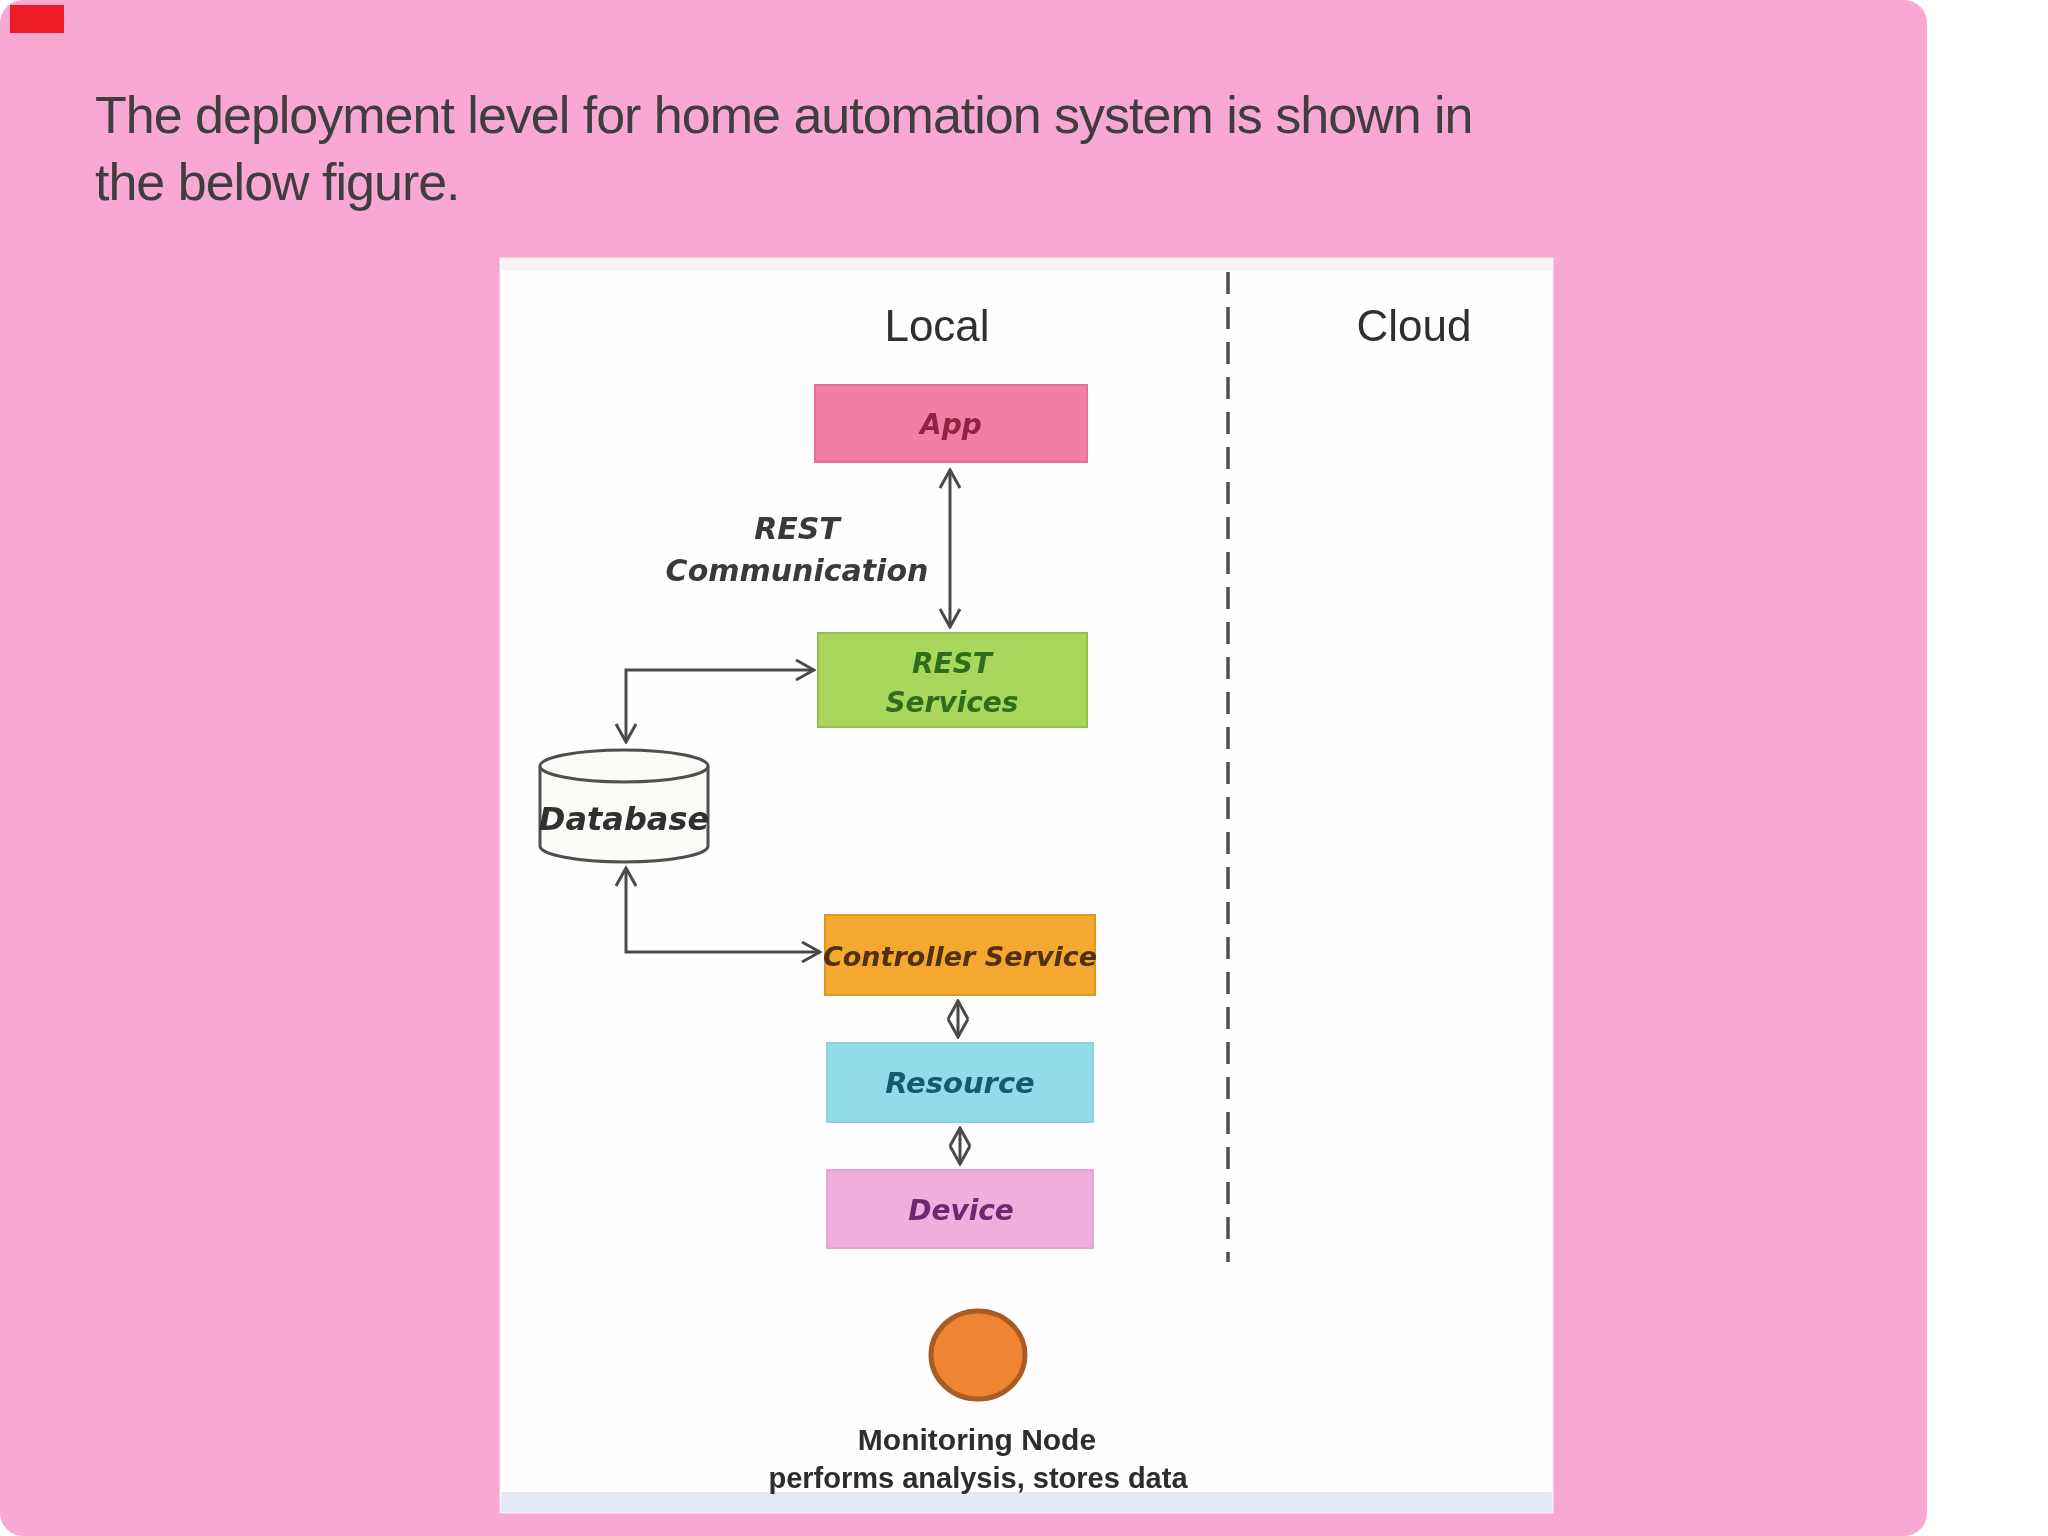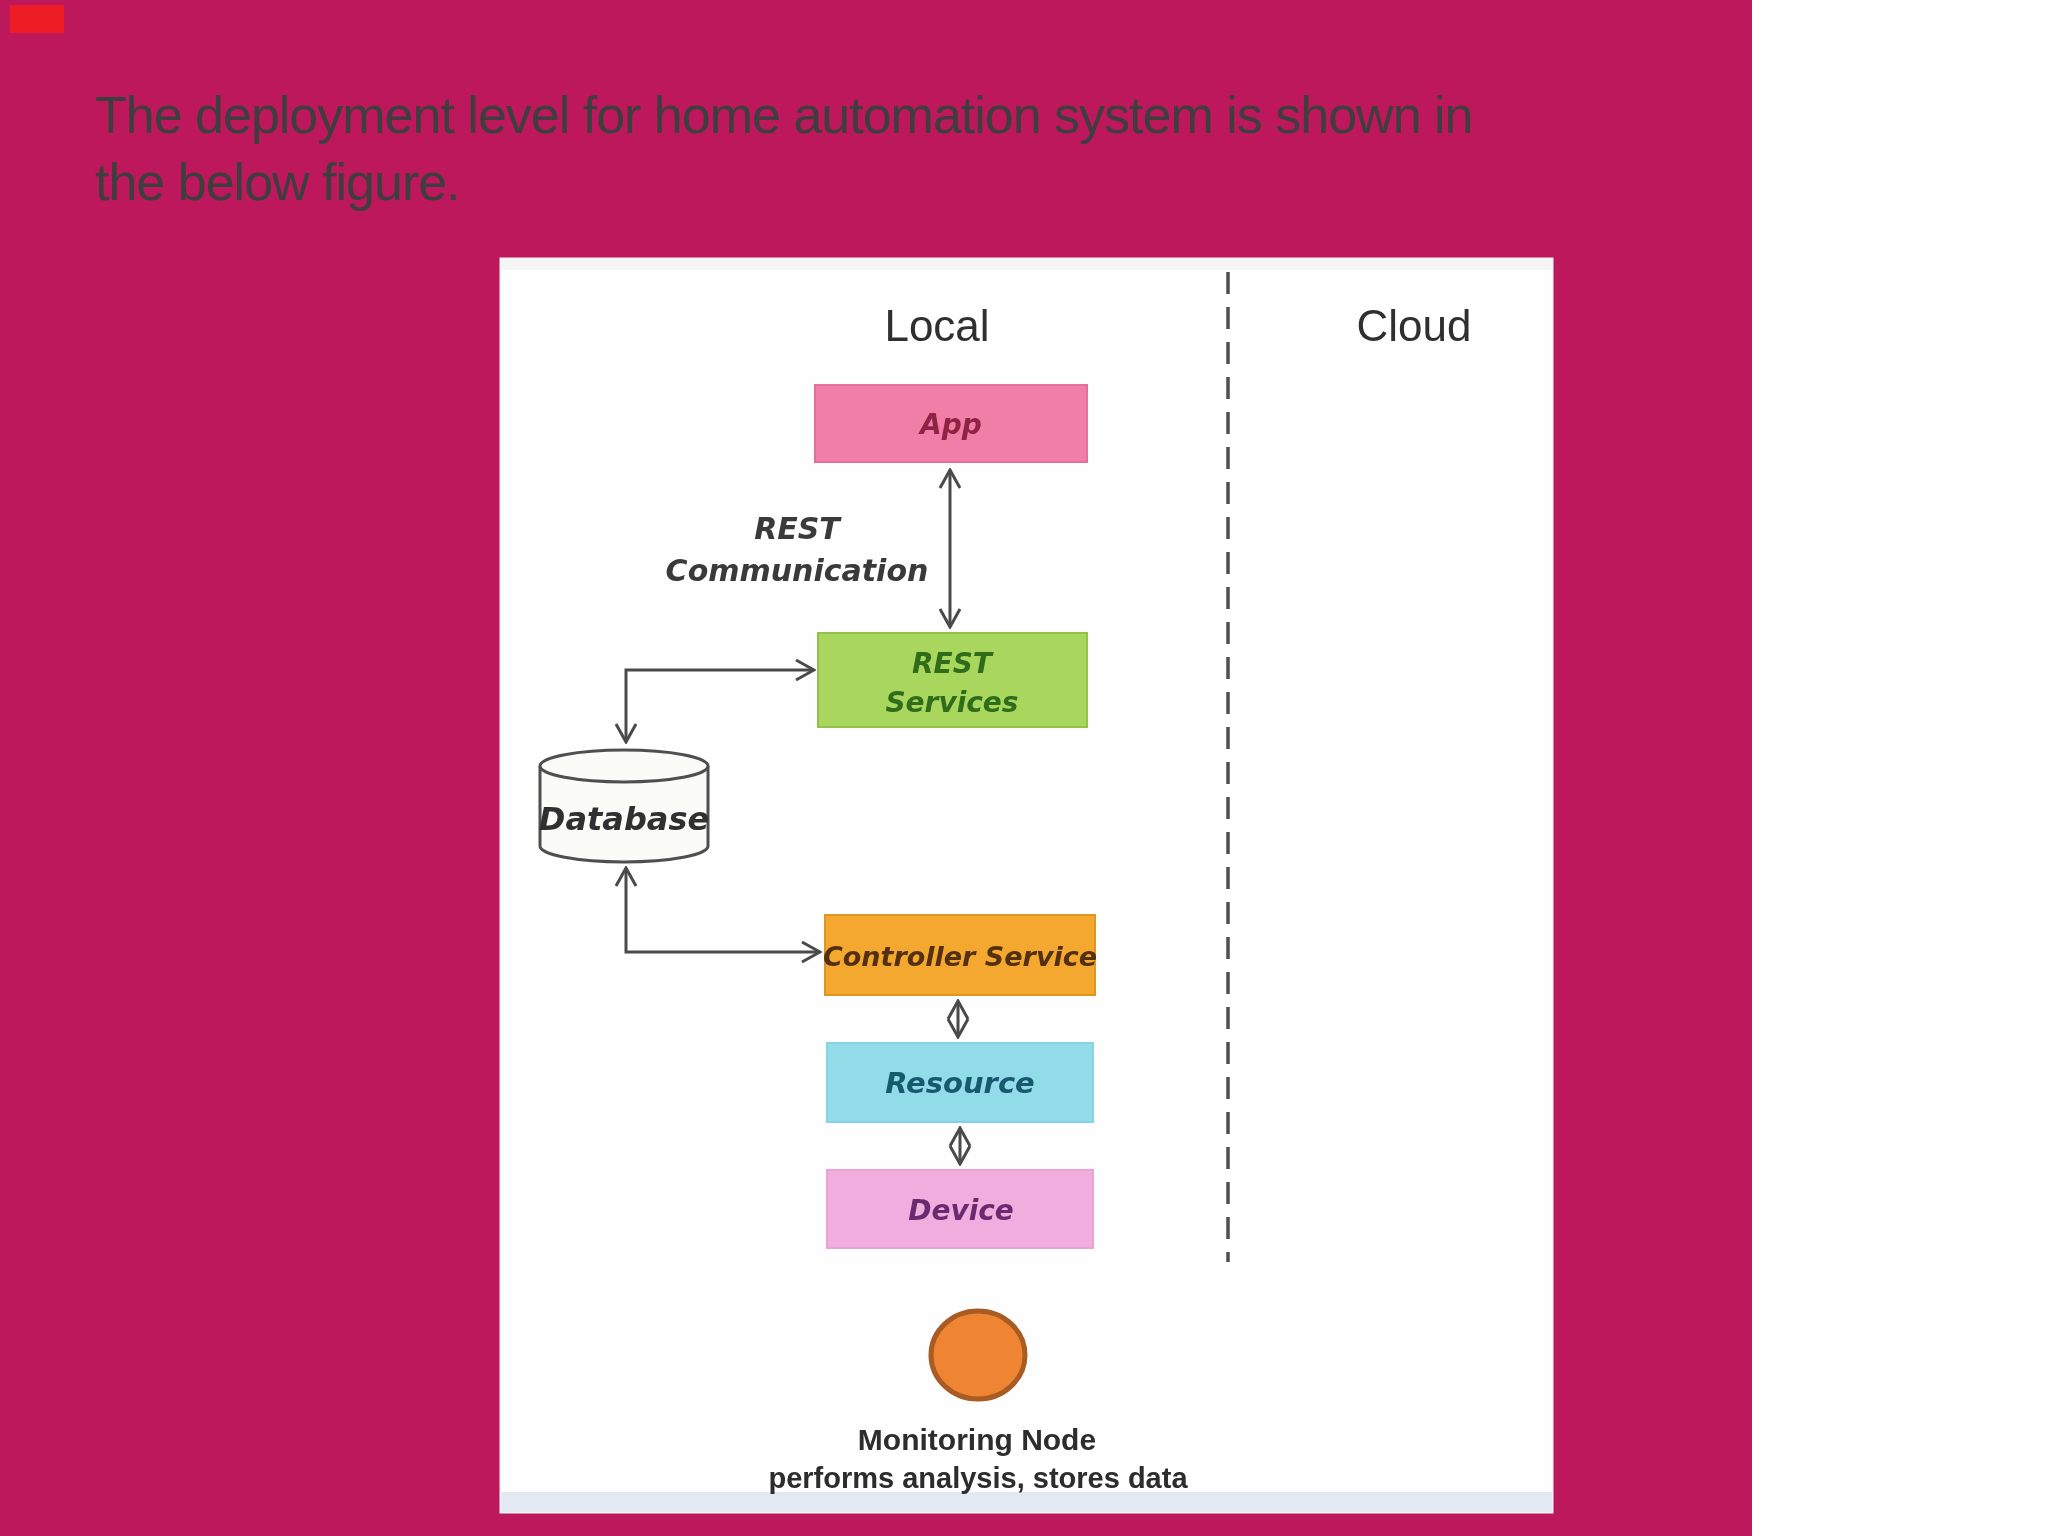--- a/index.html
+++ b/index.html
@@ -1,17 +1,17 @@
 <!DOCTYPE html>
 <html><head>
 <meta charset="utf-8">
 <style>
   html,body{margin:0;padding:0;background:#ffffff;}
-  .page{position:relative;width:1752px;height:1536px;background:#be185d;overflow:hidden;
-        font-family:"Liberation Sans",sans-serif;}
+  .page{position:relative;width:1927px;height:1536px;background:#f9a8d4;overflow:hidden;
+        font-family:"Liberation Sans",sans-serif;border-radius:23px;}
   svg{position:absolute;left:0;top:0;}
   .t-title{font-family:"Liberation Sans",sans-serif;font-size:52px;letter-spacing:-1px;fill:#3e3e3e;}
   .t-zone{font-family:"Liberation Sans",sans-serif;font-size:44px;fill:#2f2f2f;}
   .t-node{font-family:"DejaVu Sans",sans-serif;font-weight:bold;font-style:italic;}
   .t-note{font-family:"DejaVu Sans",sans-serif;font-weight:600;font-style:italic;font-size:30px;fill:#3a3a3a;}
   .t-cap{font-family:"Liberation Sans",sans-serif;font-weight:bold;fill:#2d2d2d;}
   .ln{stroke:#4a4a4a;stroke-width:3;fill:none;}
   .dash{stroke:#4f4f4f;stroke-width:3.5;stroke-dasharray:22 13;fill:none;}
 </style>
 </head>

